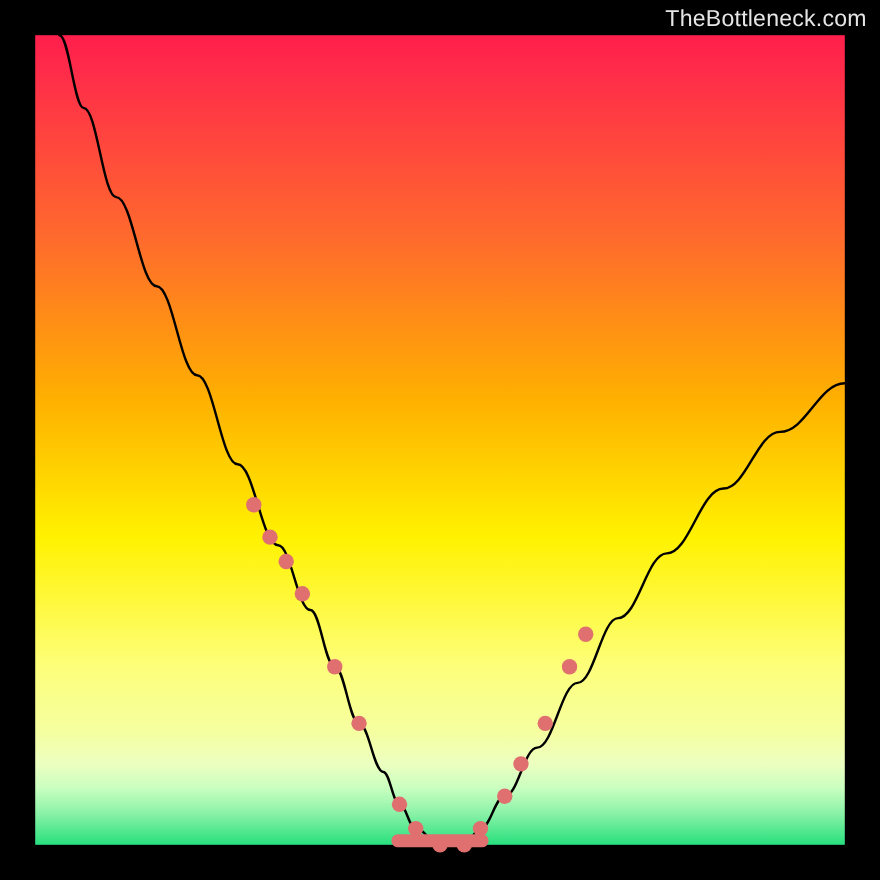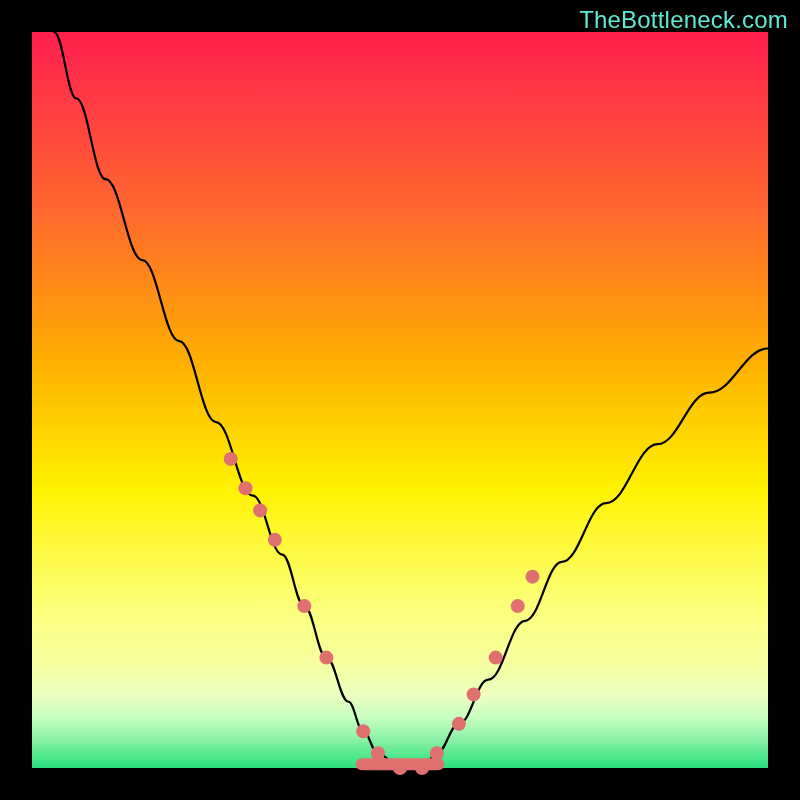--- a/index.html
+++ b/index.html
@@ -14,22 +14,22 @@
     position: relative;
     width: 800px;
     height: 800px;
     background: #000;
   }
   .watermark {
     position: absolute;
     top: 6px;
     right: 12px;
     font-family: Arial, Helvetica, sans-serif;
-    font-size: 24px;
-    color: #5eead4;
+    font-size: 21px;
+    color: #e5e5e5;
     letter-spacing: 0.2px;
     z-index: 10;
   }
   svg {
     position: absolute;
     top: 0;
     left: 0;
   }
 </style>
 </head>

